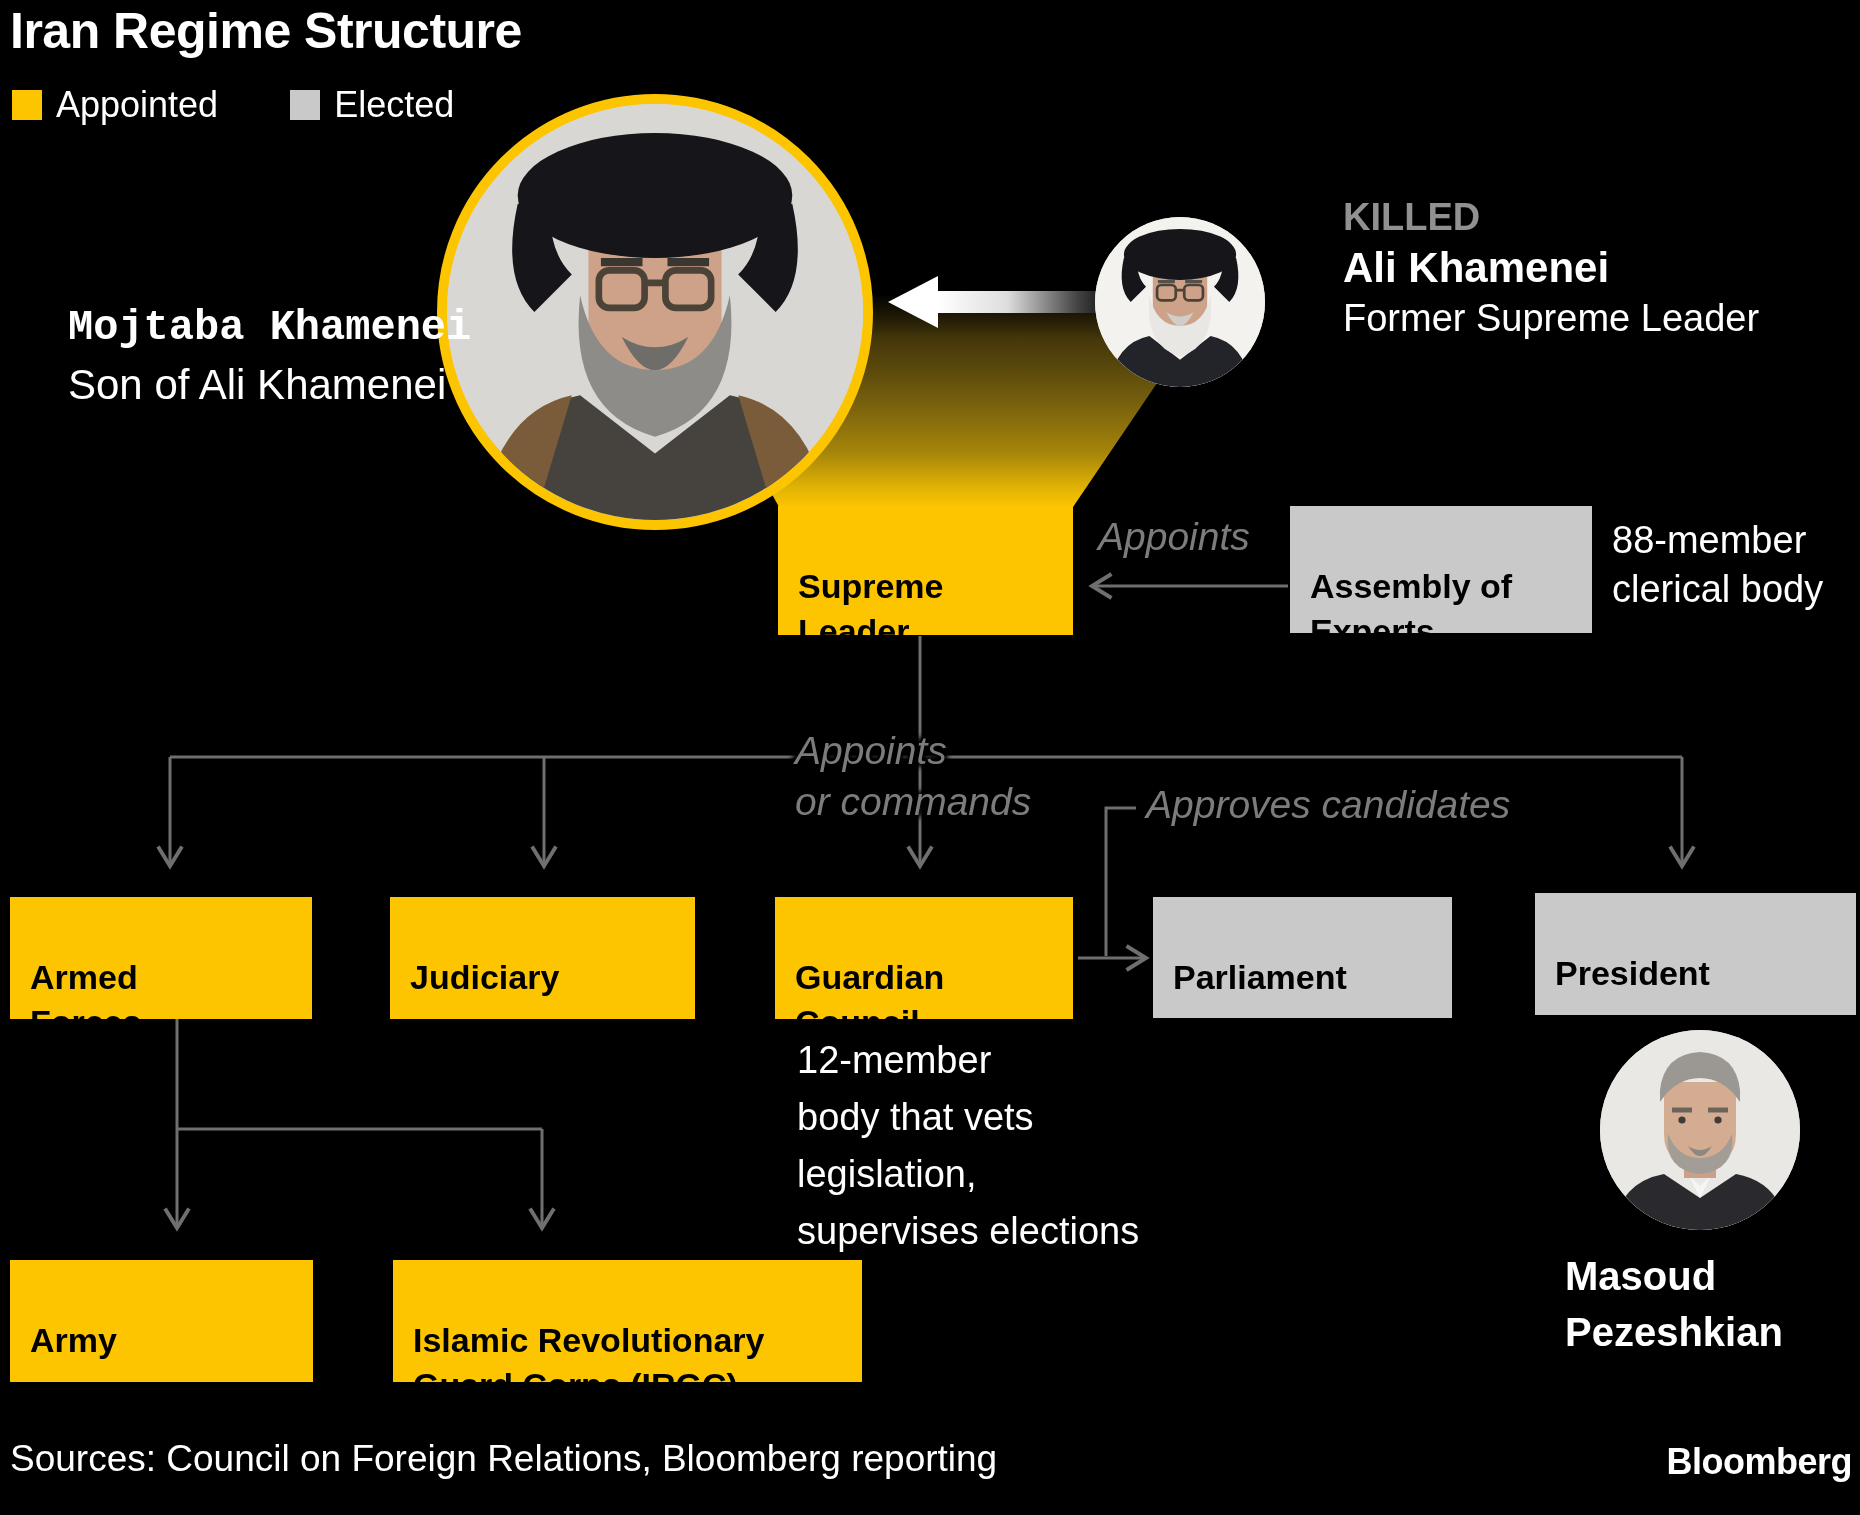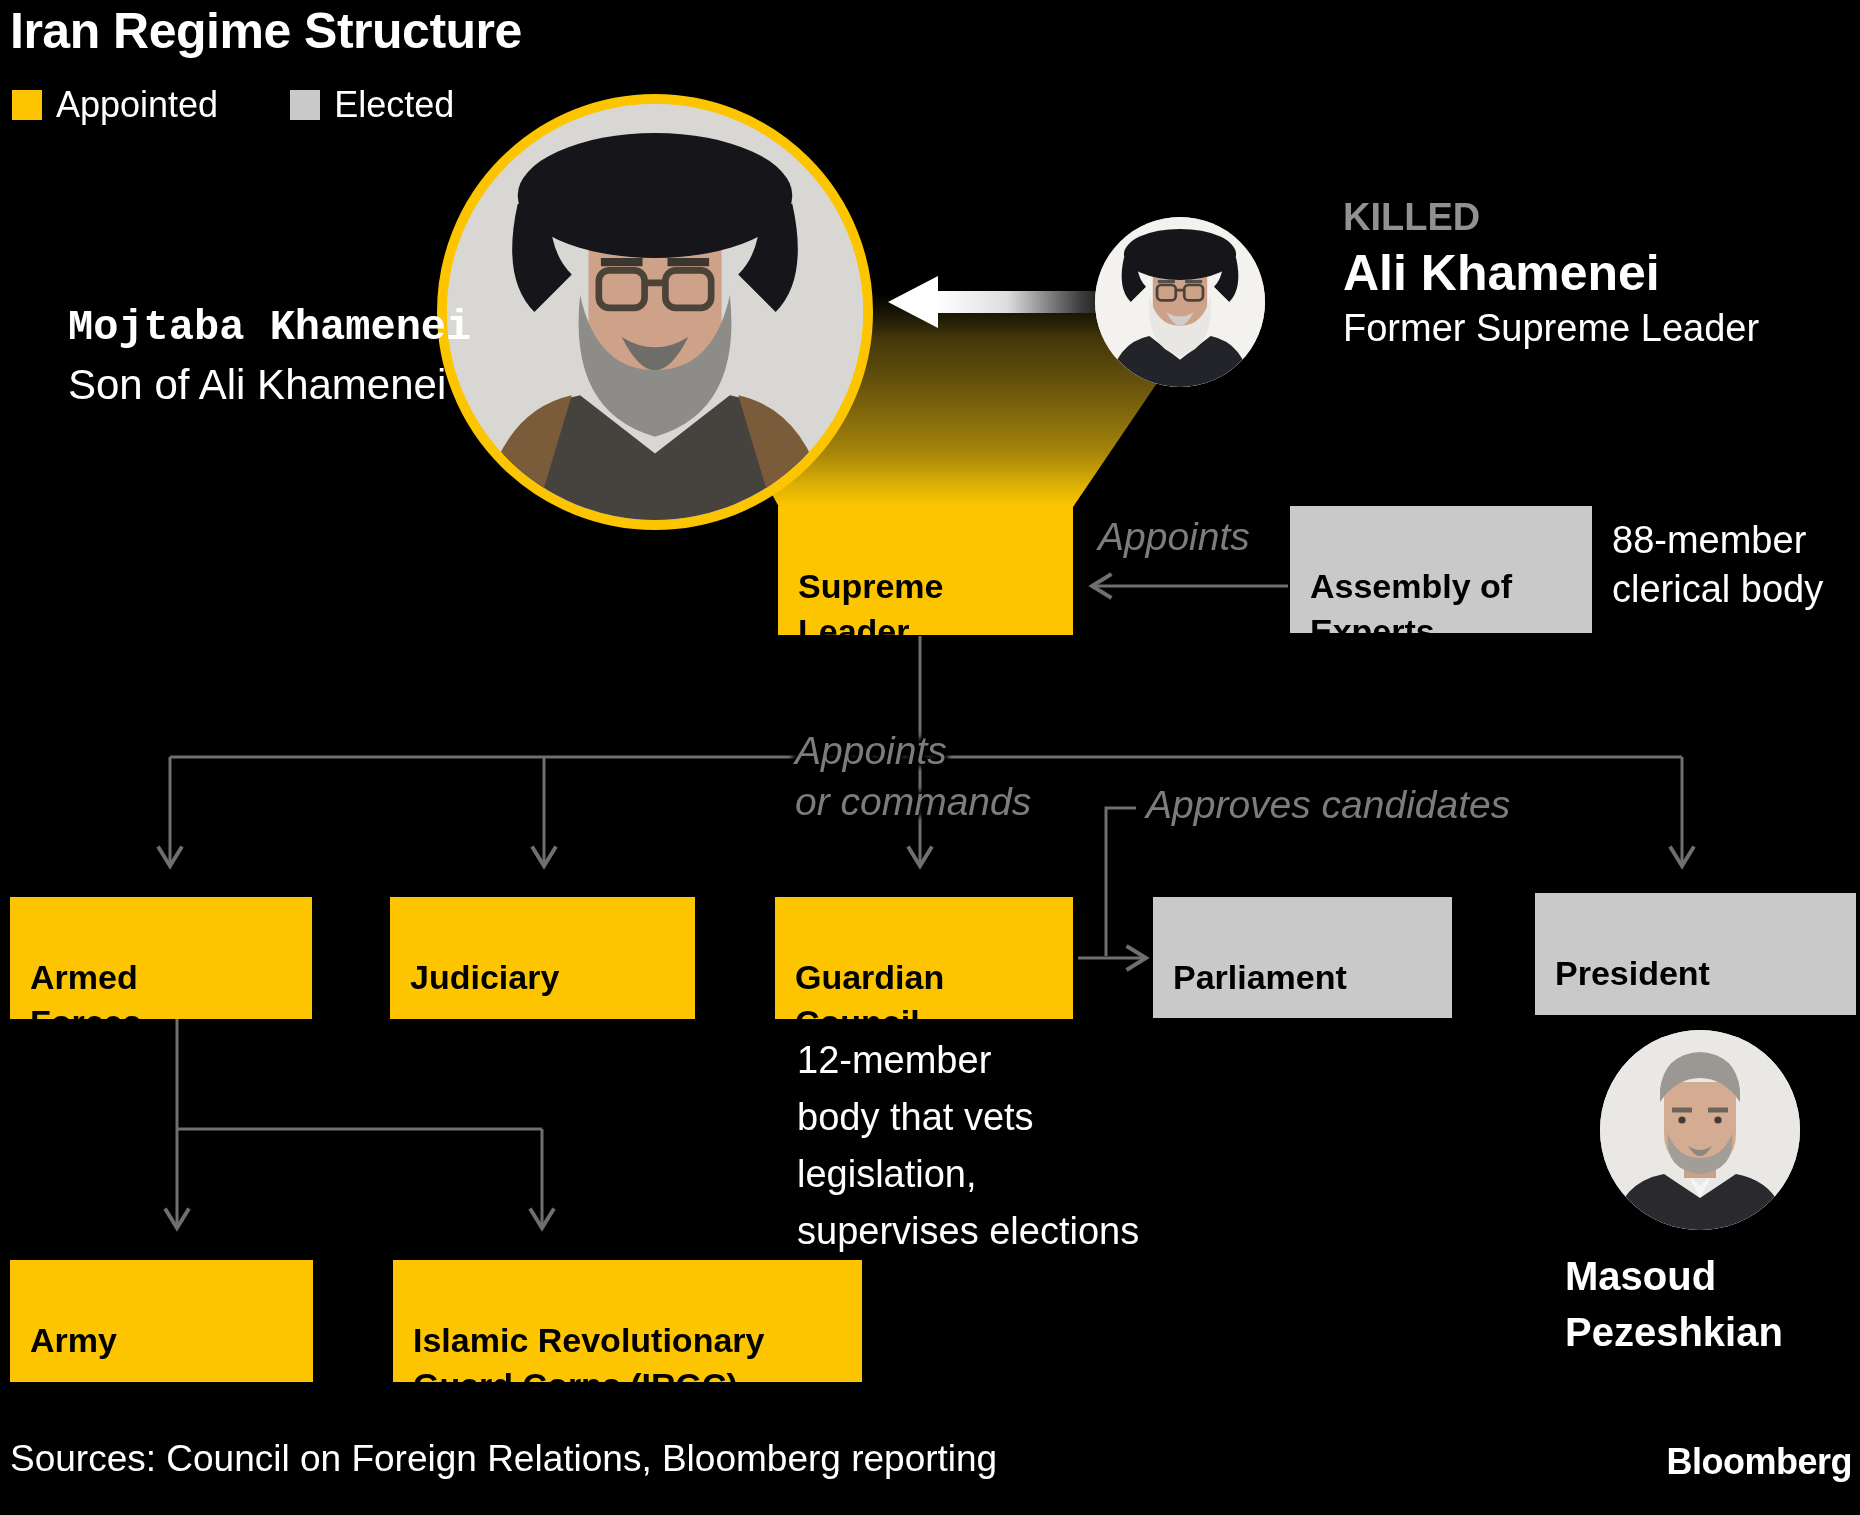--- a/index.html
+++ b/index.html
@@ -45,21 +45,21 @@
     white-space:pre-line;line-height:1.3;z-index:6;
     text-shadow:0 0 4px #000,0 0 6px #000,2px 2px 5px #000,-2px -2px 5px #000,
                 2px -2px 5px #000,-2px 2px 5px #000,0 0 9px #000;
   }
 
   .person-label{position:absolute;z-index:4;}
   .person-label .p-name{font-size:42px;font-weight:bold;line-height:1.35;font-family:Liberation Mono, monospace;}
   .person-label .p-sub{font-size:42px;line-height:1.35;}
   .ali-block{position:absolute;left:1307px;top:194px;z-index:4;line-height:1.26;margin-left:36px;}
   .ali-block .status{font-size:38px;font-weight:bold;color:var(--killed);}
-  .ali-block .a-name{font-size:50px;font-weight:bold;}
+  .ali-block .a-name{font-size:42px;font-weight:bold;}
   .ali-block .a-sub{font-size:38px;}
 
   .photo-circle{position:absolute;border-radius:50%;overflow:hidden;z-index:3;background:#d8d7d3;}
   #mojtaba-photo{left:437px;top:94px;width:416px;height:416px;border:10px solid var(--yellow);}
   #ali-photo{left:1095px;top:217px;width:170px;height:170px;}
   #pezeshkian-photo{left:1600px;top:1030px;width:200px;height:200px;}
   .photo-circle svg{display:block;width:100%;height:100%;}
 
   .pez-name{
     position:absolute;left:1565px;top:1248px;font-size:40px;font-weight:bold;

